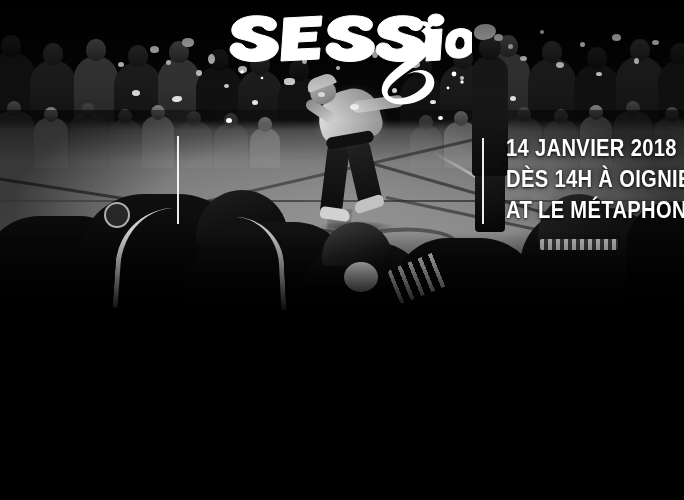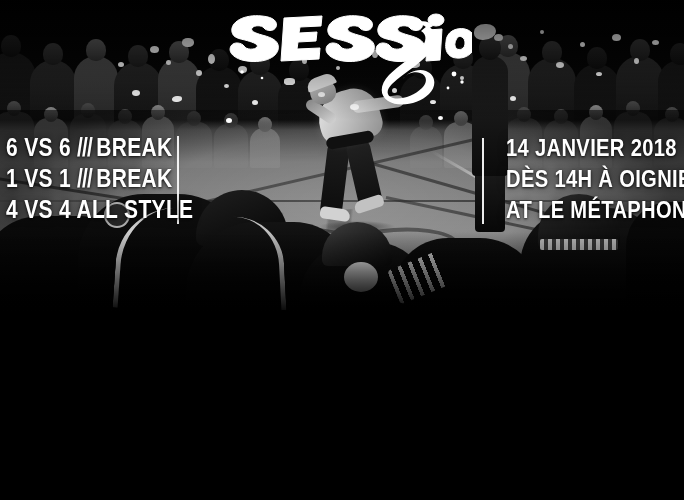--- a/index.html
+++ b/index.html
@@ -517,31 +517,20 @@
         <circle cx="226" cy="86" r="1.4"></circle>
         <circle cx="20" cy="70" r="1.8"></circle>
         <circle cx="40" cy="76" r="1.3"></circle>
       </g>
     </svg>
   </div>
 
   <div class="divider left"></div>
   <div class="divider right"></div>
 
-  <div class="info-left">
-    <div class="line">
-      <span>6 VS 6</span><span class="slash">///</span><span>BREAK</span>
-    </div>
-    <div class="line">
-      <span>1 VS 1</span><span class="slash">///</span><span>BREAK</span>
-    </div>
-    <div class="line">
-      <span>4 VS 4 ALL STYLE</span>
-    </div>
-  </div>
 
   <div class="info-right">
     <div class="line">14 JANVIER 2018</div>
     <div class="line">DÈS 14H À OIGNIES</div>
     <div class="line">AT LE MÉTAPHONE</div>
   </div>
 
   <div class="blackpanel"></div>
 
 </div>

